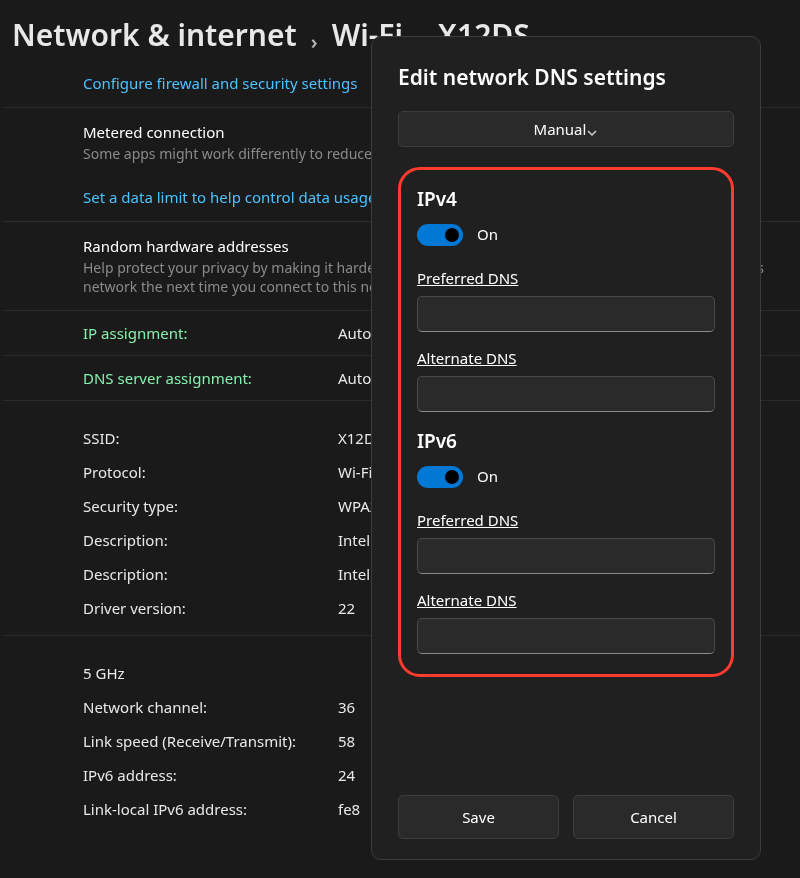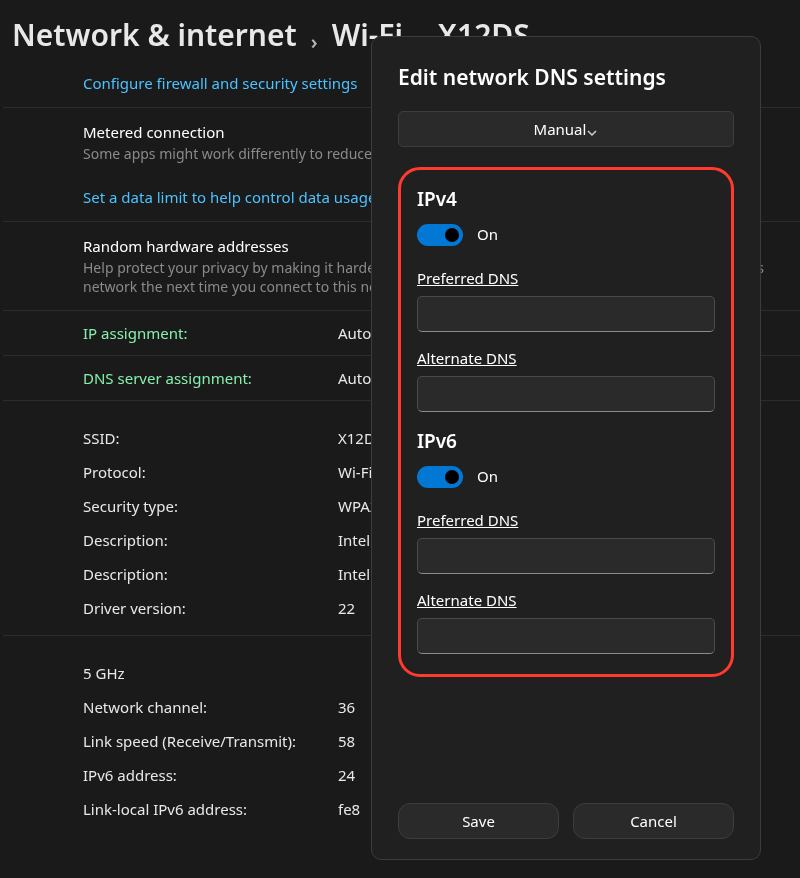--- a/index.html
+++ b/index.html
@@ -91,24 +91,24 @@
       border-radius:5px;
       color:#fff; font-size:15px; padding:0 12px;
       outline:none;
     }
     .field { margin-bottom:16px;text-decoration:underline; }
     .btn-row {
       position:absolute; left:26px; right:26px; bottom:20px;
       display:flex; gap:14px;
     }
     .btn {
-      flex:1; height:36px;
+      flex:1; height:44px;
       background:#2a2a2a;
       border:1px solid #3d3d3d;
-      border-radius:12px;
+      border-radius:5px;
       color:#fff; font-size:15px;
       display:flex; align-items:center; justify-content:center;
       cursor:pointer;
     }
     .chev { width:12px; height:12px; }
     .chev svg { stroke:#d0d0d0; }
   </style>
 </head>
 <body>
 

